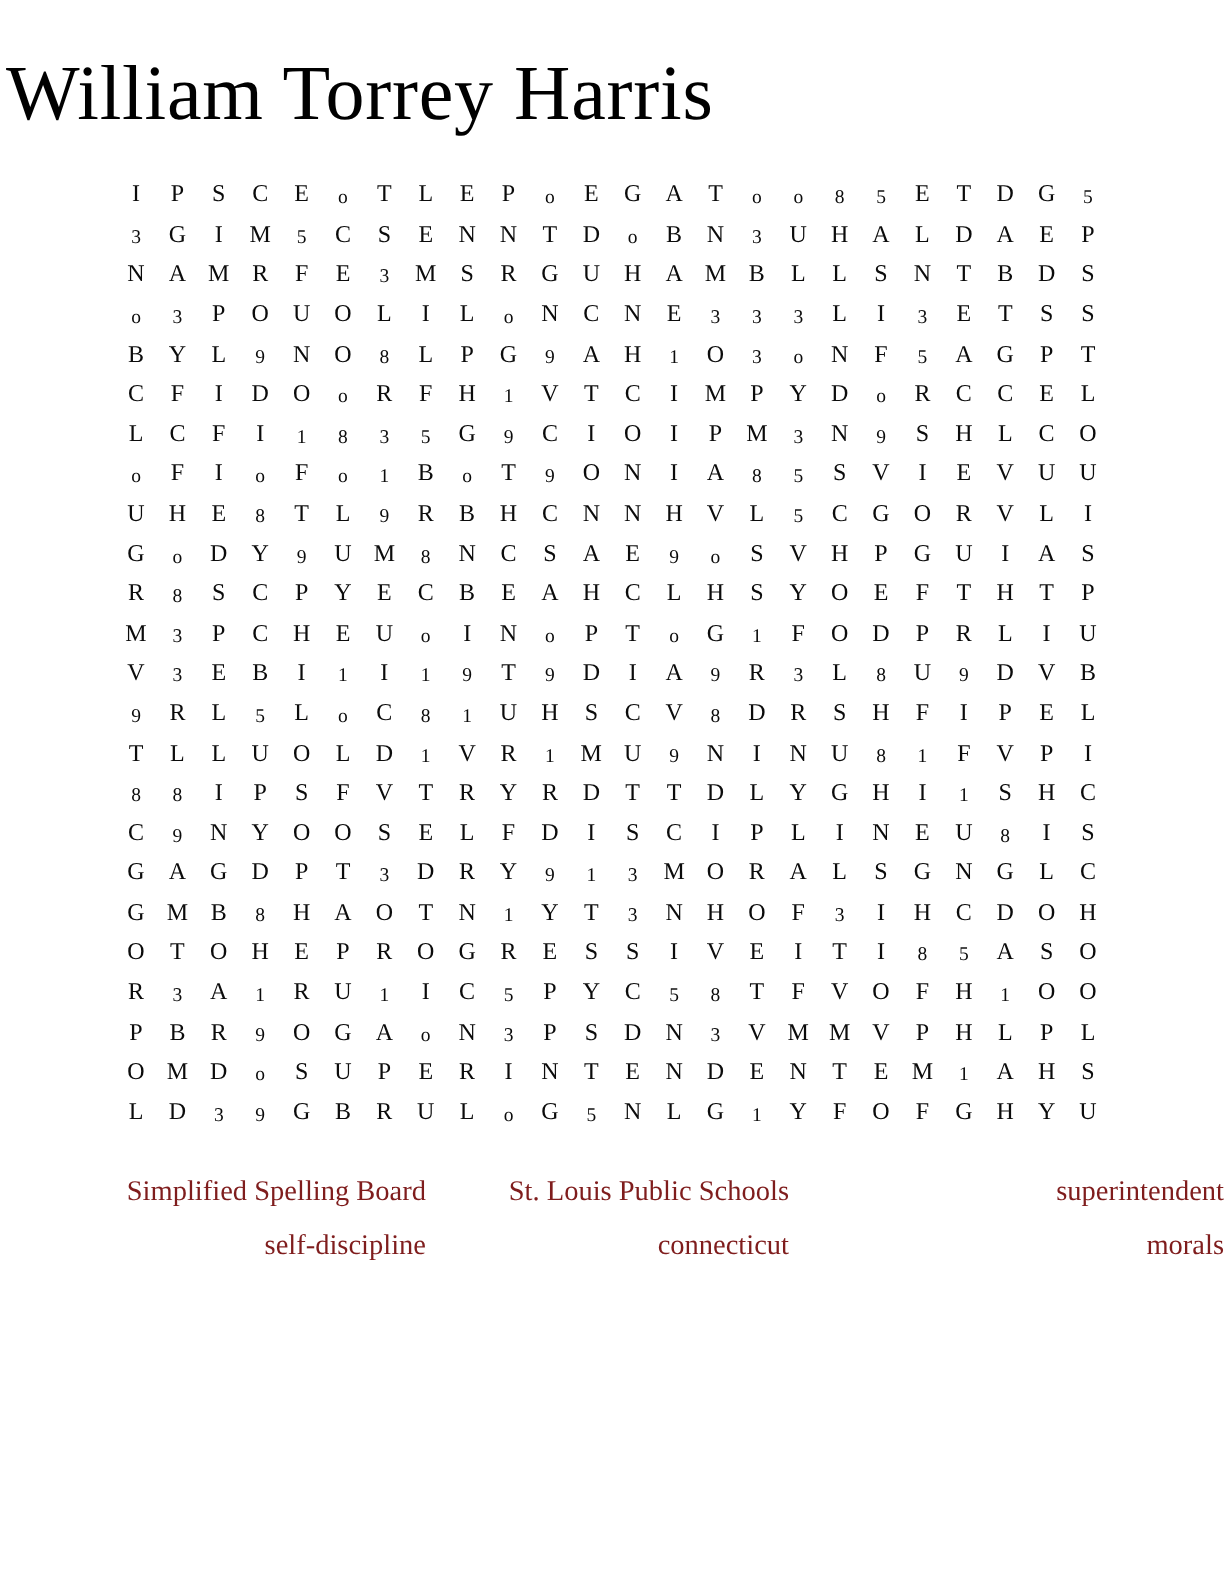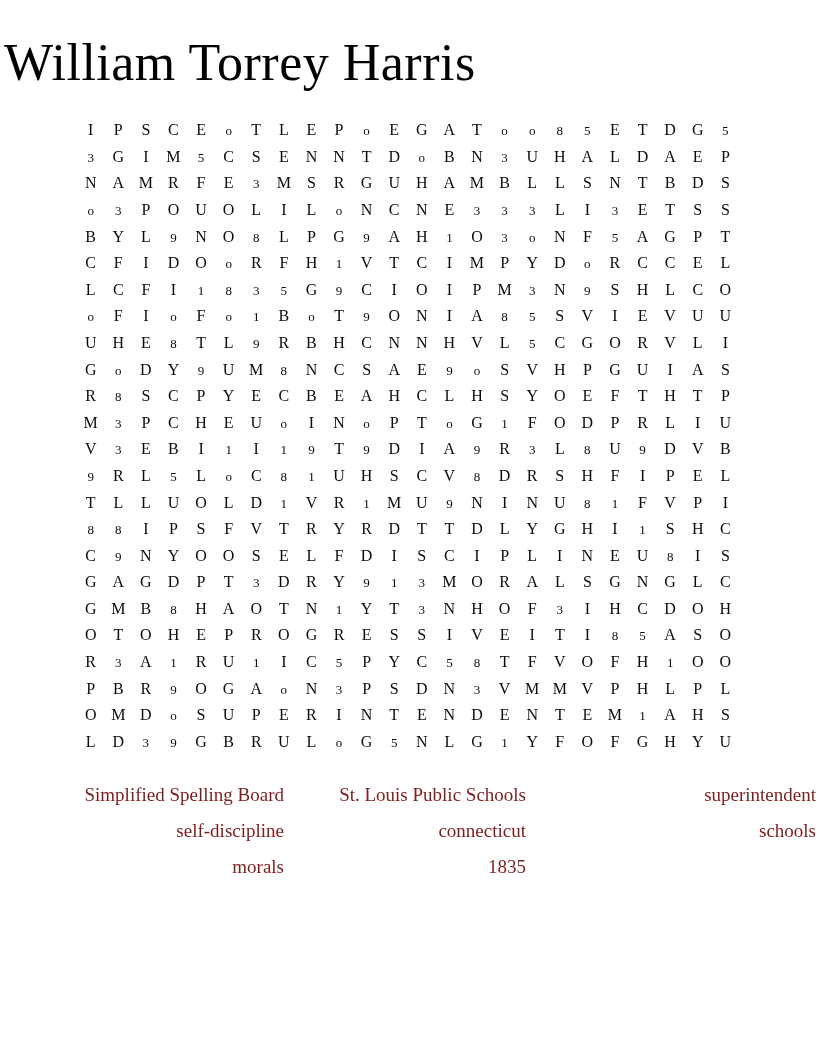--- a/index.html
+++ b/index.html
@@ -721,18 +721,16 @@
         </tbody>
     </table>
   </div>
 
   <div class="wordlist" id="word-list">
       <div class="word">Simplified Spelling Board</div>
       <div class="word">St. Louis Public Schools</div>
       <div class="word">superintendent</div>
       <div class="word">self-discipline</div>
       <div class="word">connecticut</div>
-      <div class="word">schools</div>
       <div class="word">morals</div>
-      <div class="word">1835</div>
     </div>
 
 </div>
 
 </body></html>

